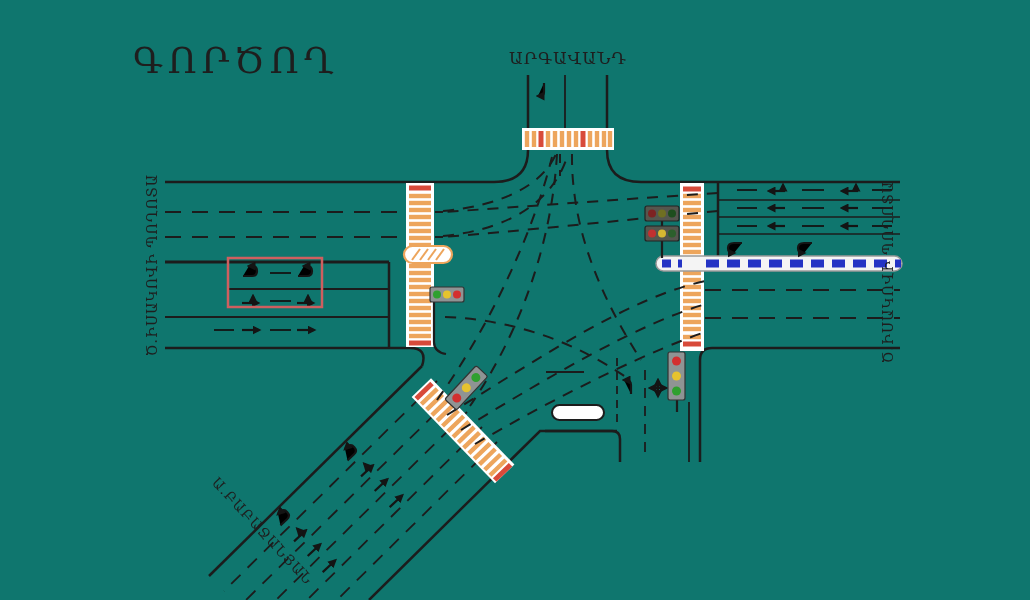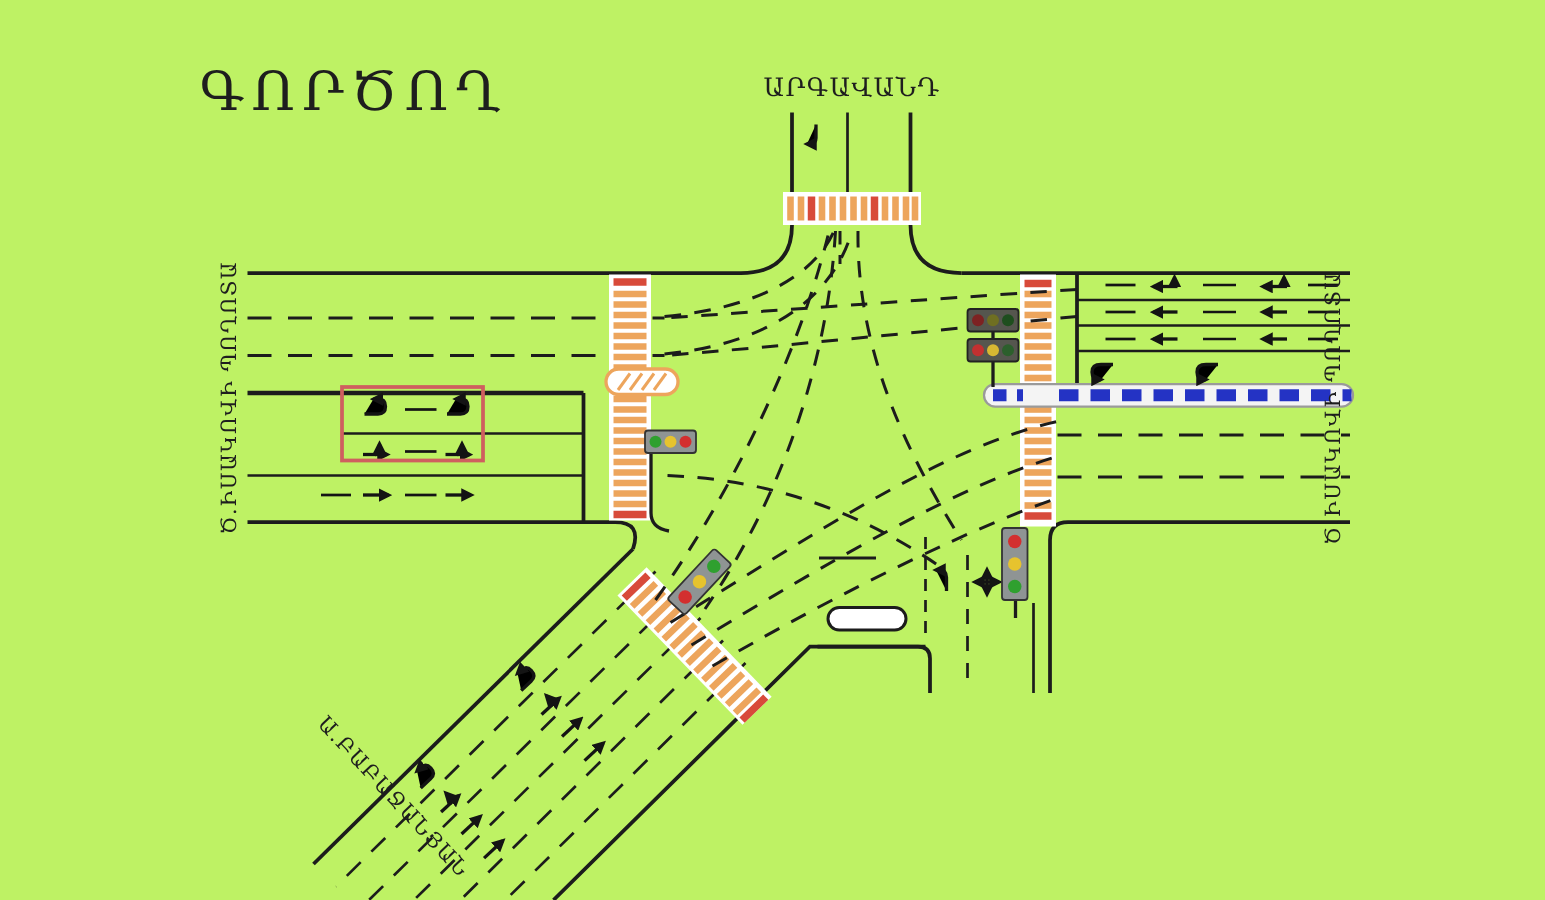--- a/index.html
+++ b/index.html
@@ -1,16 +1,16 @@
 <!DOCTYPE html>
 <html><head>
 <meta charset="utf-8">
 <style>
   html,body{margin:0;padding:0;background:#ffffff;}
-  .stage{position:relative;width:1030px;height:600px;background:#bef264;overflow:hidden;}
+  .stage{position:relative;width:1030px;height:600px;background:#0f766e;overflow:hidden;}
   svg{display:block;}
   text{font-family:"DejaVu Serif","Liberation Serif",serif;fill:#1e1e1e;}
   .title-t{font-size:36px;letter-spacing:5px;}
   .road-t{font-size:17px;letter-spacing:1px;}
   .side-t{font-size:14px;letter-spacing:1px;}
   .diag-t{font-size:14px;letter-spacing:1px;}
   g.roads path, g.roads line{fill:none;}
   g.guides path{fill:none;}
   g.arrows path, g.arrows line{fill:none;}
 </style>

